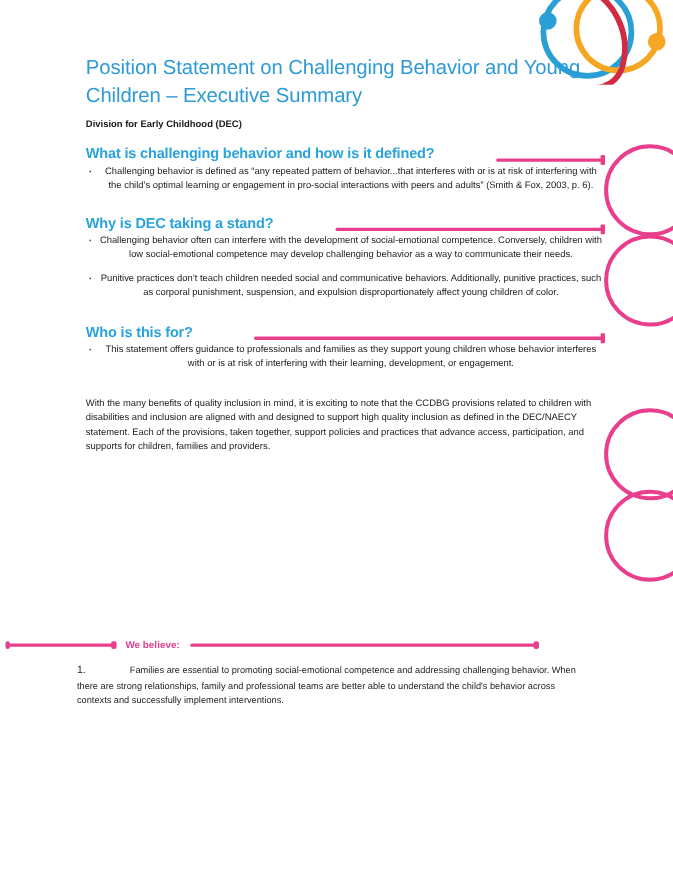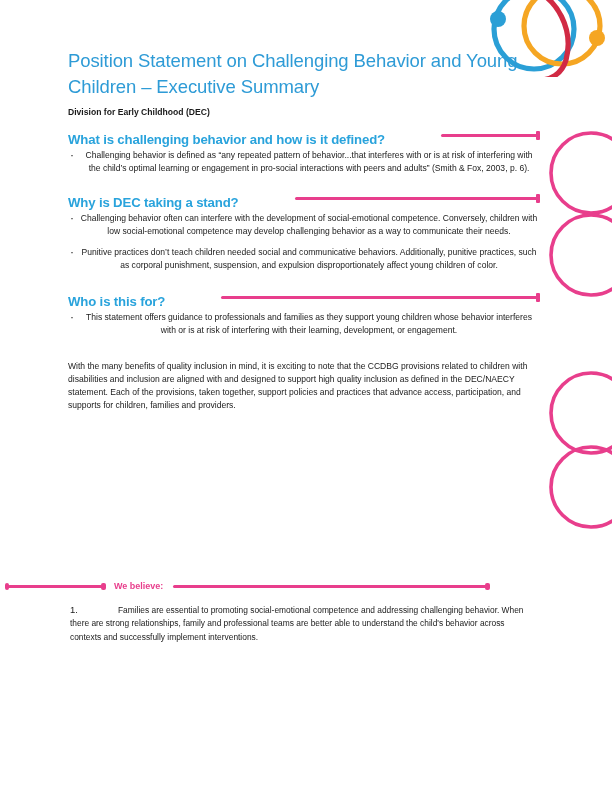--- a/index.html
+++ b/index.html
@@ -28,21 +28,21 @@
 
   
   .edge-circle {
     position: absolute;
     pointer-events: none;
   }
 
   
   #content {
     position: absolute;
-    left: 68px;
+    left: 78px;
     top: 48px;
     width: 470px;
   }
 
   #doc-title {
     font-size: 18.5px;
     line-height: 1.42;
     font-weight: 400;
     color: #2e9bd6;
     margin: 0 0 6px 0;
@@ -63,21 +63,21 @@
     font-weight: bold;
     color: #29a3dc;
     margin: 0;
     padding: 0;
     display: inline-block;
     letter-spacing: -0.15px;
   }
 
   .heading-row {
     display: flex;
-    align-items: flex-start;
+    align-items: flex-end;
     gap: 48px;
   }
 
   .heading-rule {
     flex: 1;
     height: 3px;
     margin-left: 8px;
     margin-top: 2px;
     background: #e83e8c;
     border-radius: 2px;

